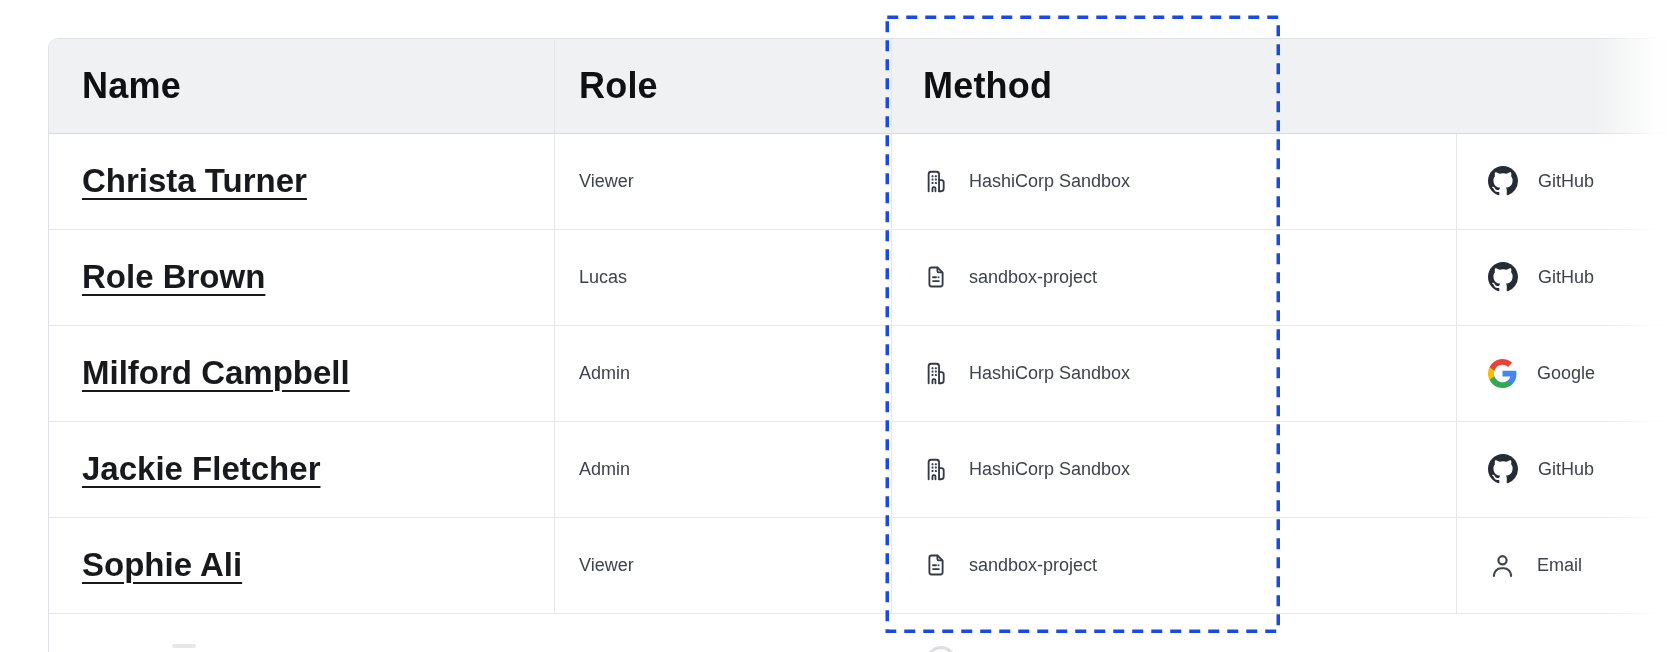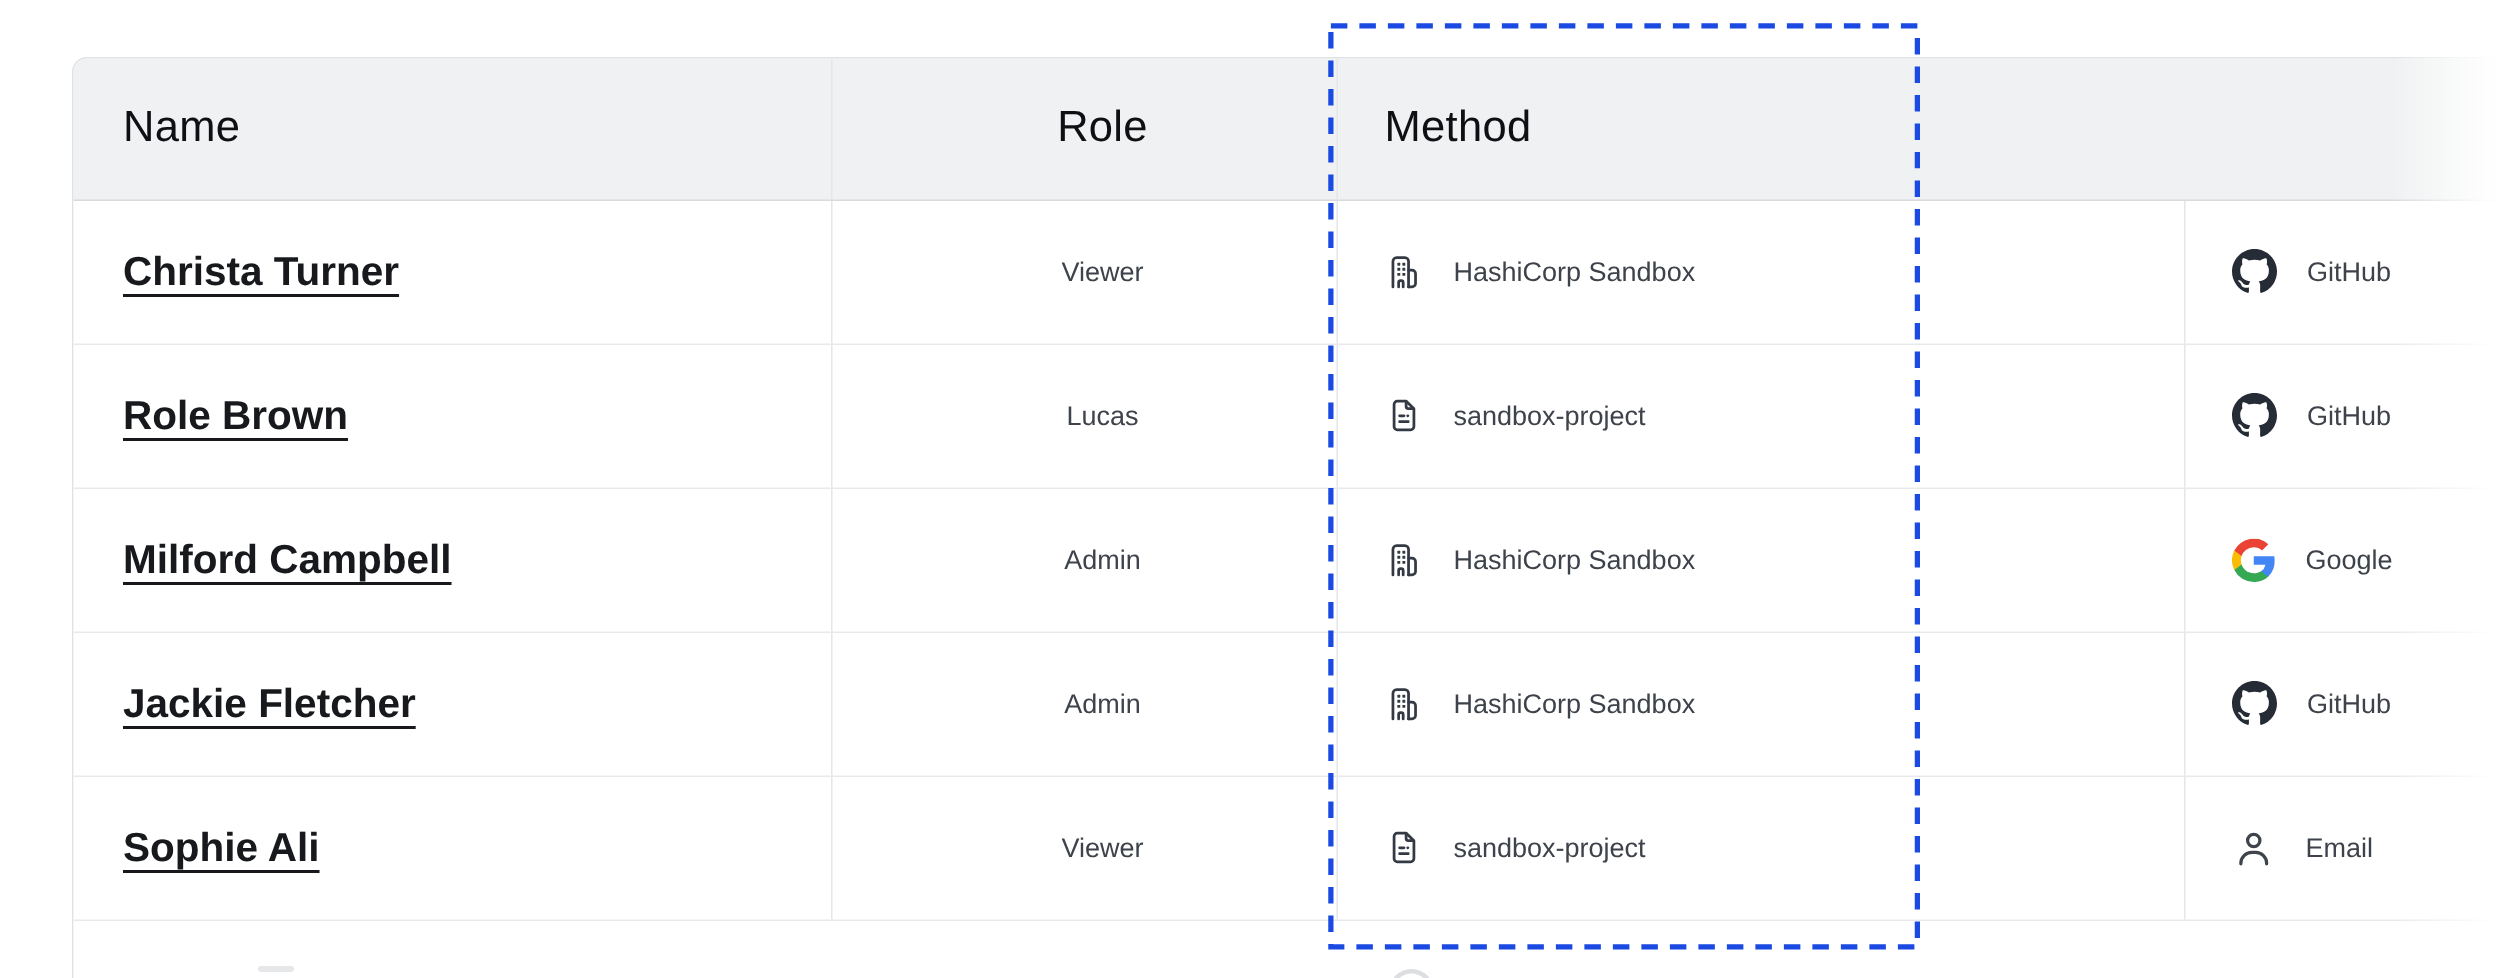--- a/index.html
+++ b/index.html
@@ -17,27 +17,27 @@
   .thead{
     display:flex;height:93.5px;flex:0 0 auto;background:#f0f1f2;
     border-bottom:1.5px solid #d8dadd;box-sizing:content-box;
   }
   .tr{
     display:flex;height:95px;flex:0 0 auto;border-bottom:1px solid #e8e9eb;
     background:#fff;position:relative;
   }
   .td,.th{display:flex;align-items:center;box-sizing:border-box;}
   .c1{width:505px;padding-left:33px;}
-  .c2{width:337px;padding-left:24px;border-left:1.5px solid #e4e6e8;justify-content:center;}
+  .c2{width:337px;padding-left:24px;border-left:1.5px solid #e4e6e8;}
   .c3{width:565px;padding-left:31px;border-left:1.5px solid #e4e6e8;}
   .c4{flex:1;padding-left:31px;border-left:1.5px solid #e4e6e8;}
-  .th span{font-size:29px;font-weight:400;color:#0e1014;letter-spacing:.2px;}
+  .th span{font-size:36px;font-weight:700;color:#0e1014;letter-spacing:.2px;}
   .cell-text{font-size:18px;color:#3e434b;}
   .name-link{
-    font-size:27px;font-weight:700;color:#17191d;text-decoration:underline;
+    font-size:33px;font-weight:700;color:#17191d;text-decoration:underline;
     text-decoration-thickness:2px;text-underline-offset:6px;cursor:pointer;
   }
   .icn{display:inline-flex;align-items:center;justify-content:center;margin-right:20px;}
   .icn svg{display:block;}
   
   .ghost-icon{
     position:absolute;left:877px;top:32px;width:30px;height:30px;
     border:3px solid #dcdee1;border-radius:50%;box-sizing:border-box;
   }
   .ghost-text{

